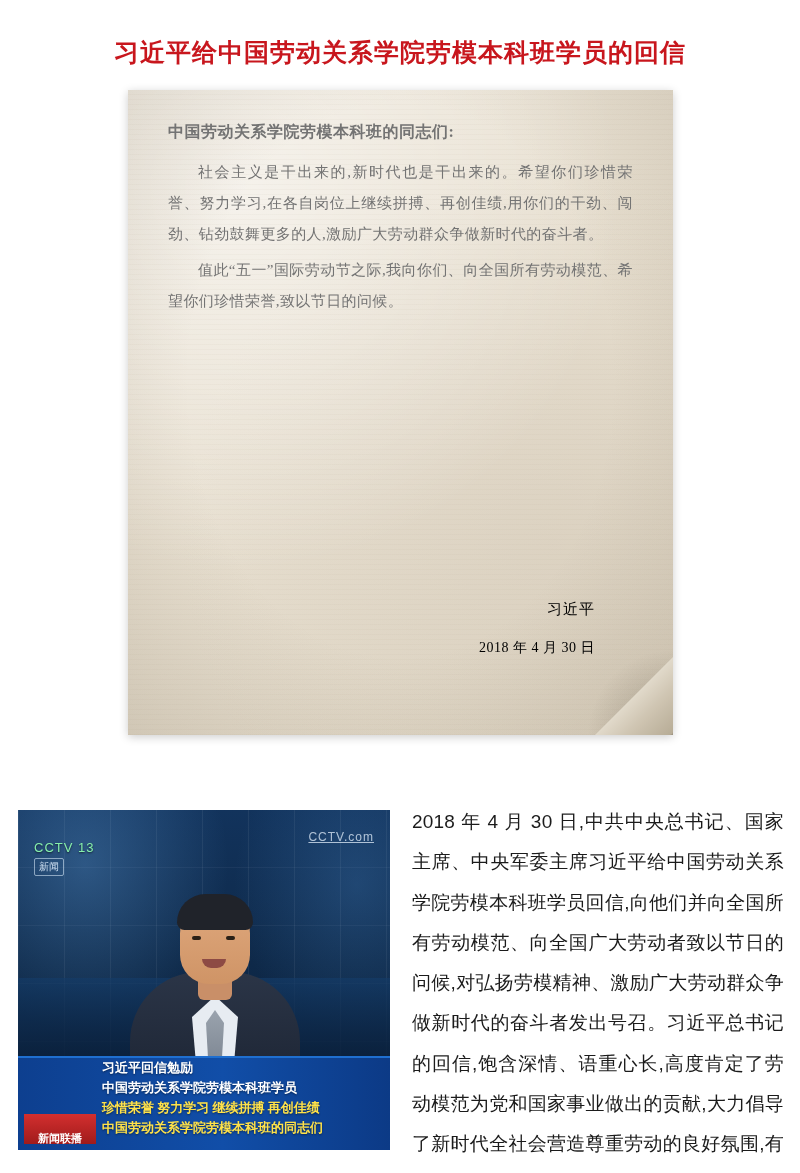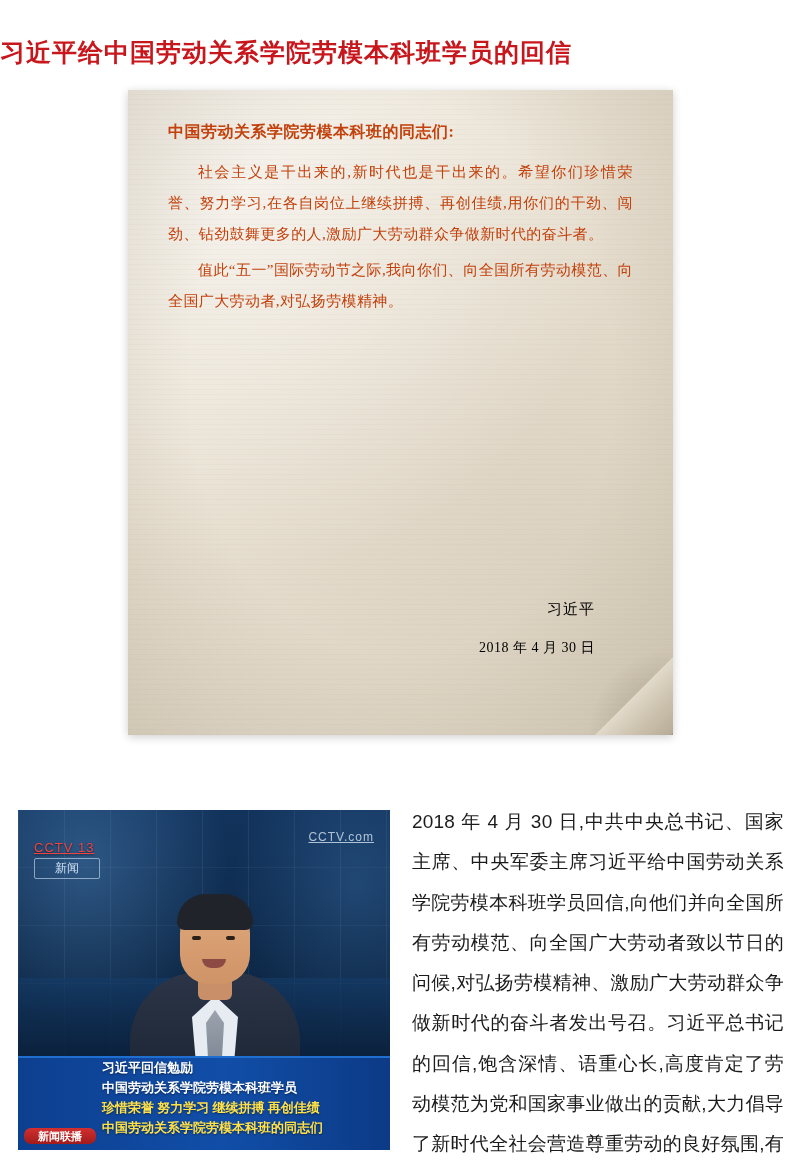--- a/index.html
+++ b/index.html
@@ -14,20 +14,21 @@
     font-family: "Liberation Sans", sans-serif;
     overflow: hidden;
   }
 
   
   .headline {
     position: absolute;
     top: 36px;
     left: 0;
     width: 800px;
+    text-align: center;
     color: #c8161d;
     font-family: "Liberation Serif", serif;
     font-weight: bold;
     font-size: 25px;
     letter-spacing: 1px;
   }
 
   
   .letter-wrap {
     position: absolute;
@@ -87,21 +88,21 @@
     background: radial-gradient(circle at 100% 100%, rgba(70,60,45,0.30) 0%, rgba(70,60,45,0.0) 70%);
     pointer-events: none;
   }
 
   .letter-body {
     position: absolute;
     inset: 0;
     padding: 32px 40px 30px 40px;
     box-sizing: border-box;
     font-family: "Liberation Serif", serif;
-    color: #c2410c;
+    color: #737373;
   }
   .salutation {
     font-size: 16px;
     font-weight: bold;
     margin: 0 0 14px 0;
     letter-spacing: .5px;
   }
   .para {
     font-size: 15px;
     line-height: 2.05;
@@ -258,35 +259,34 @@
     left: 72px; bottom: 124px;
     width: 24px; height: 9px;
     background: #8d4a44;
     border-radius: 0 0 12px 12px;
   }
 
   .tv-logo {
     position: absolute;
     left: 16px;
     top: 30px;
-    color: #ef4444;
+    color: #86efac;
     font-family: "Liberation Sans", sans-serif;
     font-size: 13px;
     letter-spacing: 1px;
     text-shadow: 0 1px 2px rgba(0,0,0,.6);
-    text-decoration: underline;
   }
   .tv-logo-sub {
     position: absolute;
     left: 16px;
     top: 48px;
     color: #cfe0f2;
-    font-size: 12px;
+    font-size: 10px;
     border: 1px solid rgba(210,228,245,.6);
-    padding: 1px 20px;
+    padding: 1px 4px;
     border-radius: 2px;
   }
   .tv-watermark {
     position: absolute;
     right: 16px;
     top: 20px;
     color: rgba(225,238,250,.75);
     font-size: 12px;
     letter-spacing: 1px;
     text-decoration: underline;
@@ -309,29 +309,29 @@
     margin-left: 84px;
     white-space: nowrap;
     text-shadow: 0 1px 2px rgba(0,0,0,.45);
   }
   .lt-line.yellow { color: #ffe24a; font-family: Liberation Serif, serif; }
   .lt-badge {
     position: absolute;
     left: 6px;
     bottom: 6px;
     width: 72px;
-    height: 16px;
+    height: 30px;
     background: linear-gradient(180deg,#d32f2f,#a01b1b);
-    border-radius: 7px;
+    border-radius: 0;
     color: #fff;
     font-size: 11px;
     font-weight: bold;
     text-align: center;
     line-height: 16px;
-    padding-top: 0;
+    padding-top: 16px;
     box-sizing: border-box;
   }
   .lt-badge small {
     display: block;
     font-size: 6px;
     font-weight: normal;
     letter-spacing: .5px;
   }
 
   
@@ -352,21 +352,21 @@
 <body>
 
 <div class="headline">习近平给中国劳动关系学院劳模本科班学员的回信</div>
 
 <div class="letter-wrap">
   <div class="letter-paper"></div>
 
   <div class="letter-body">
     <p class="salutation">中国劳动关系学院劳模本科班的同志们:</p>
     <p class="para">社会主义是干出来的,新时代也是干出来的。希望你们珍惜荣誉、努力学习,在各自岗位上继续拼搏、再创佳绩,用你们的干劲、闯劲、钻劲鼓舞更多的人,激励广大劳动群众争做新时代的奋斗者。</p>
-    <p class="para">值此“五一”国际劳动节之际,我向你们、向全国所有劳动模范、向全国广大劳动者,对弘扬劳模精神。</p>
+    <p class="para">值此“五一”国际劳动节之际,我向你们、向全国所有劳动模范、希望你们珍惜荣誉,致以节日的问候。</p>
   </div>
 
   <div class="sign-block">
     <div class="sign-name">习近平</div>
     <div class="sign-date">2018 年 4 月 30 日</div>
   </div>
 
   <div class="curl-shadow"></div>
   <div class="curl"></div>
 </div>

